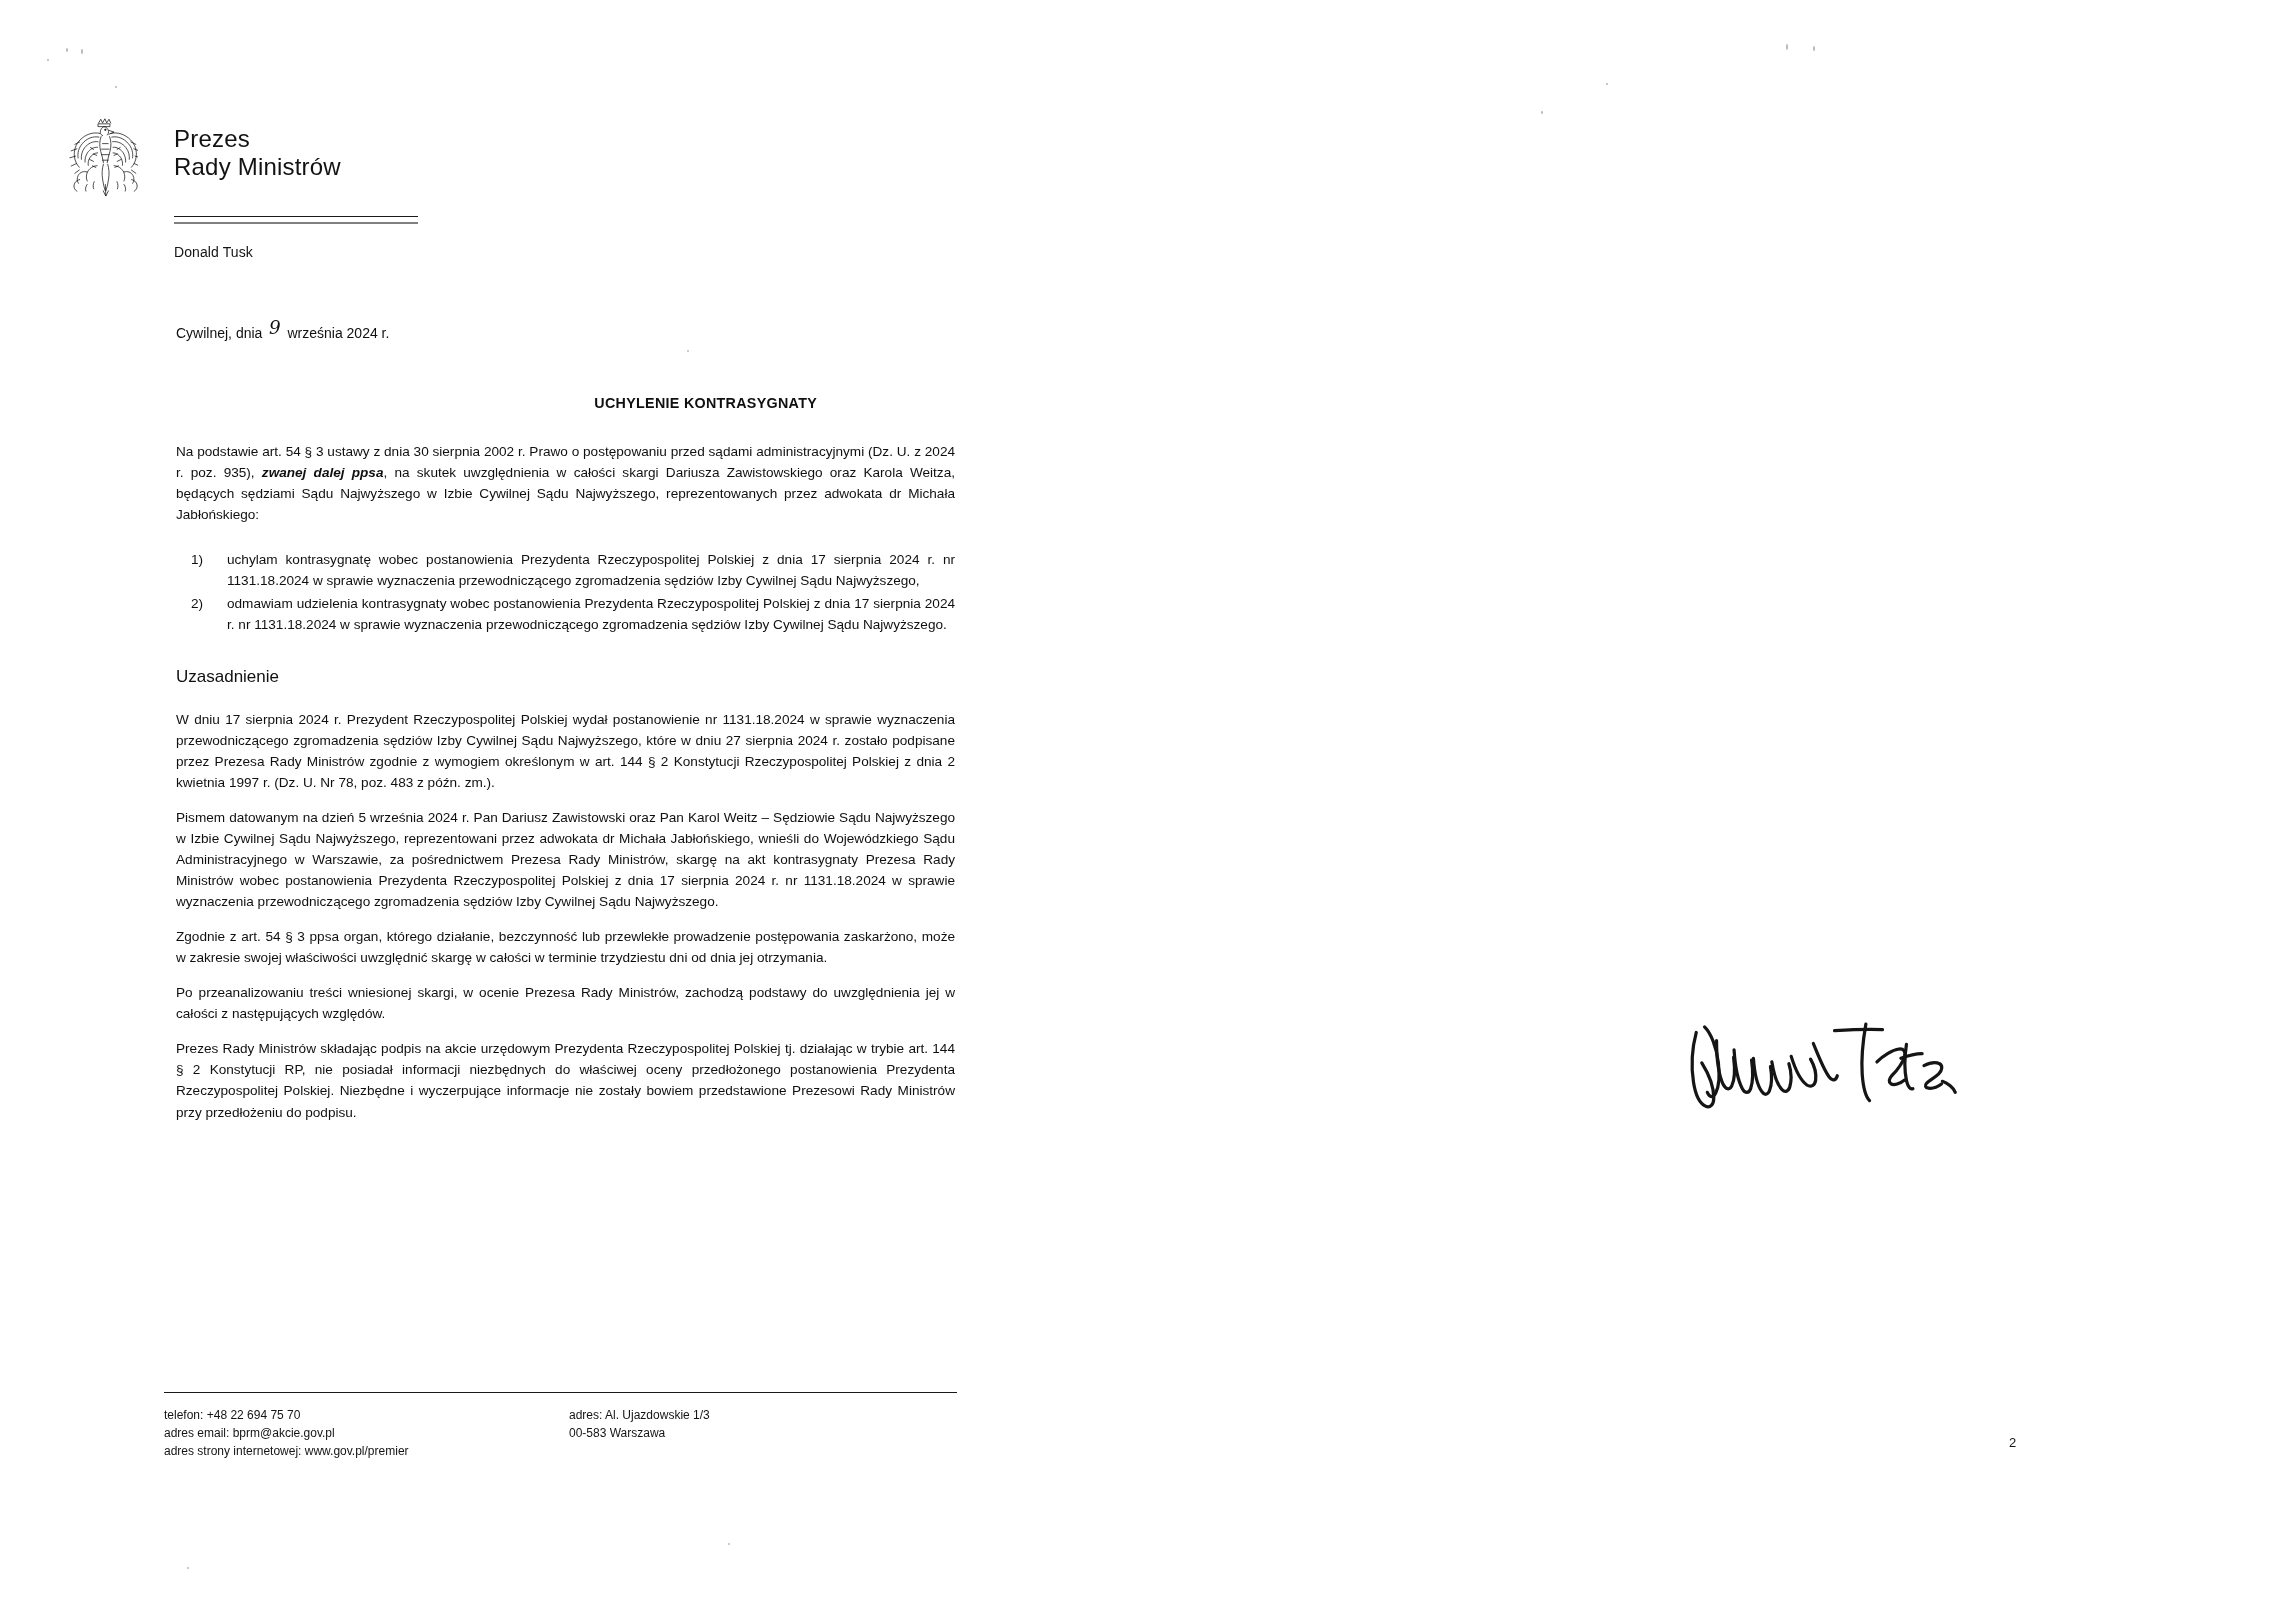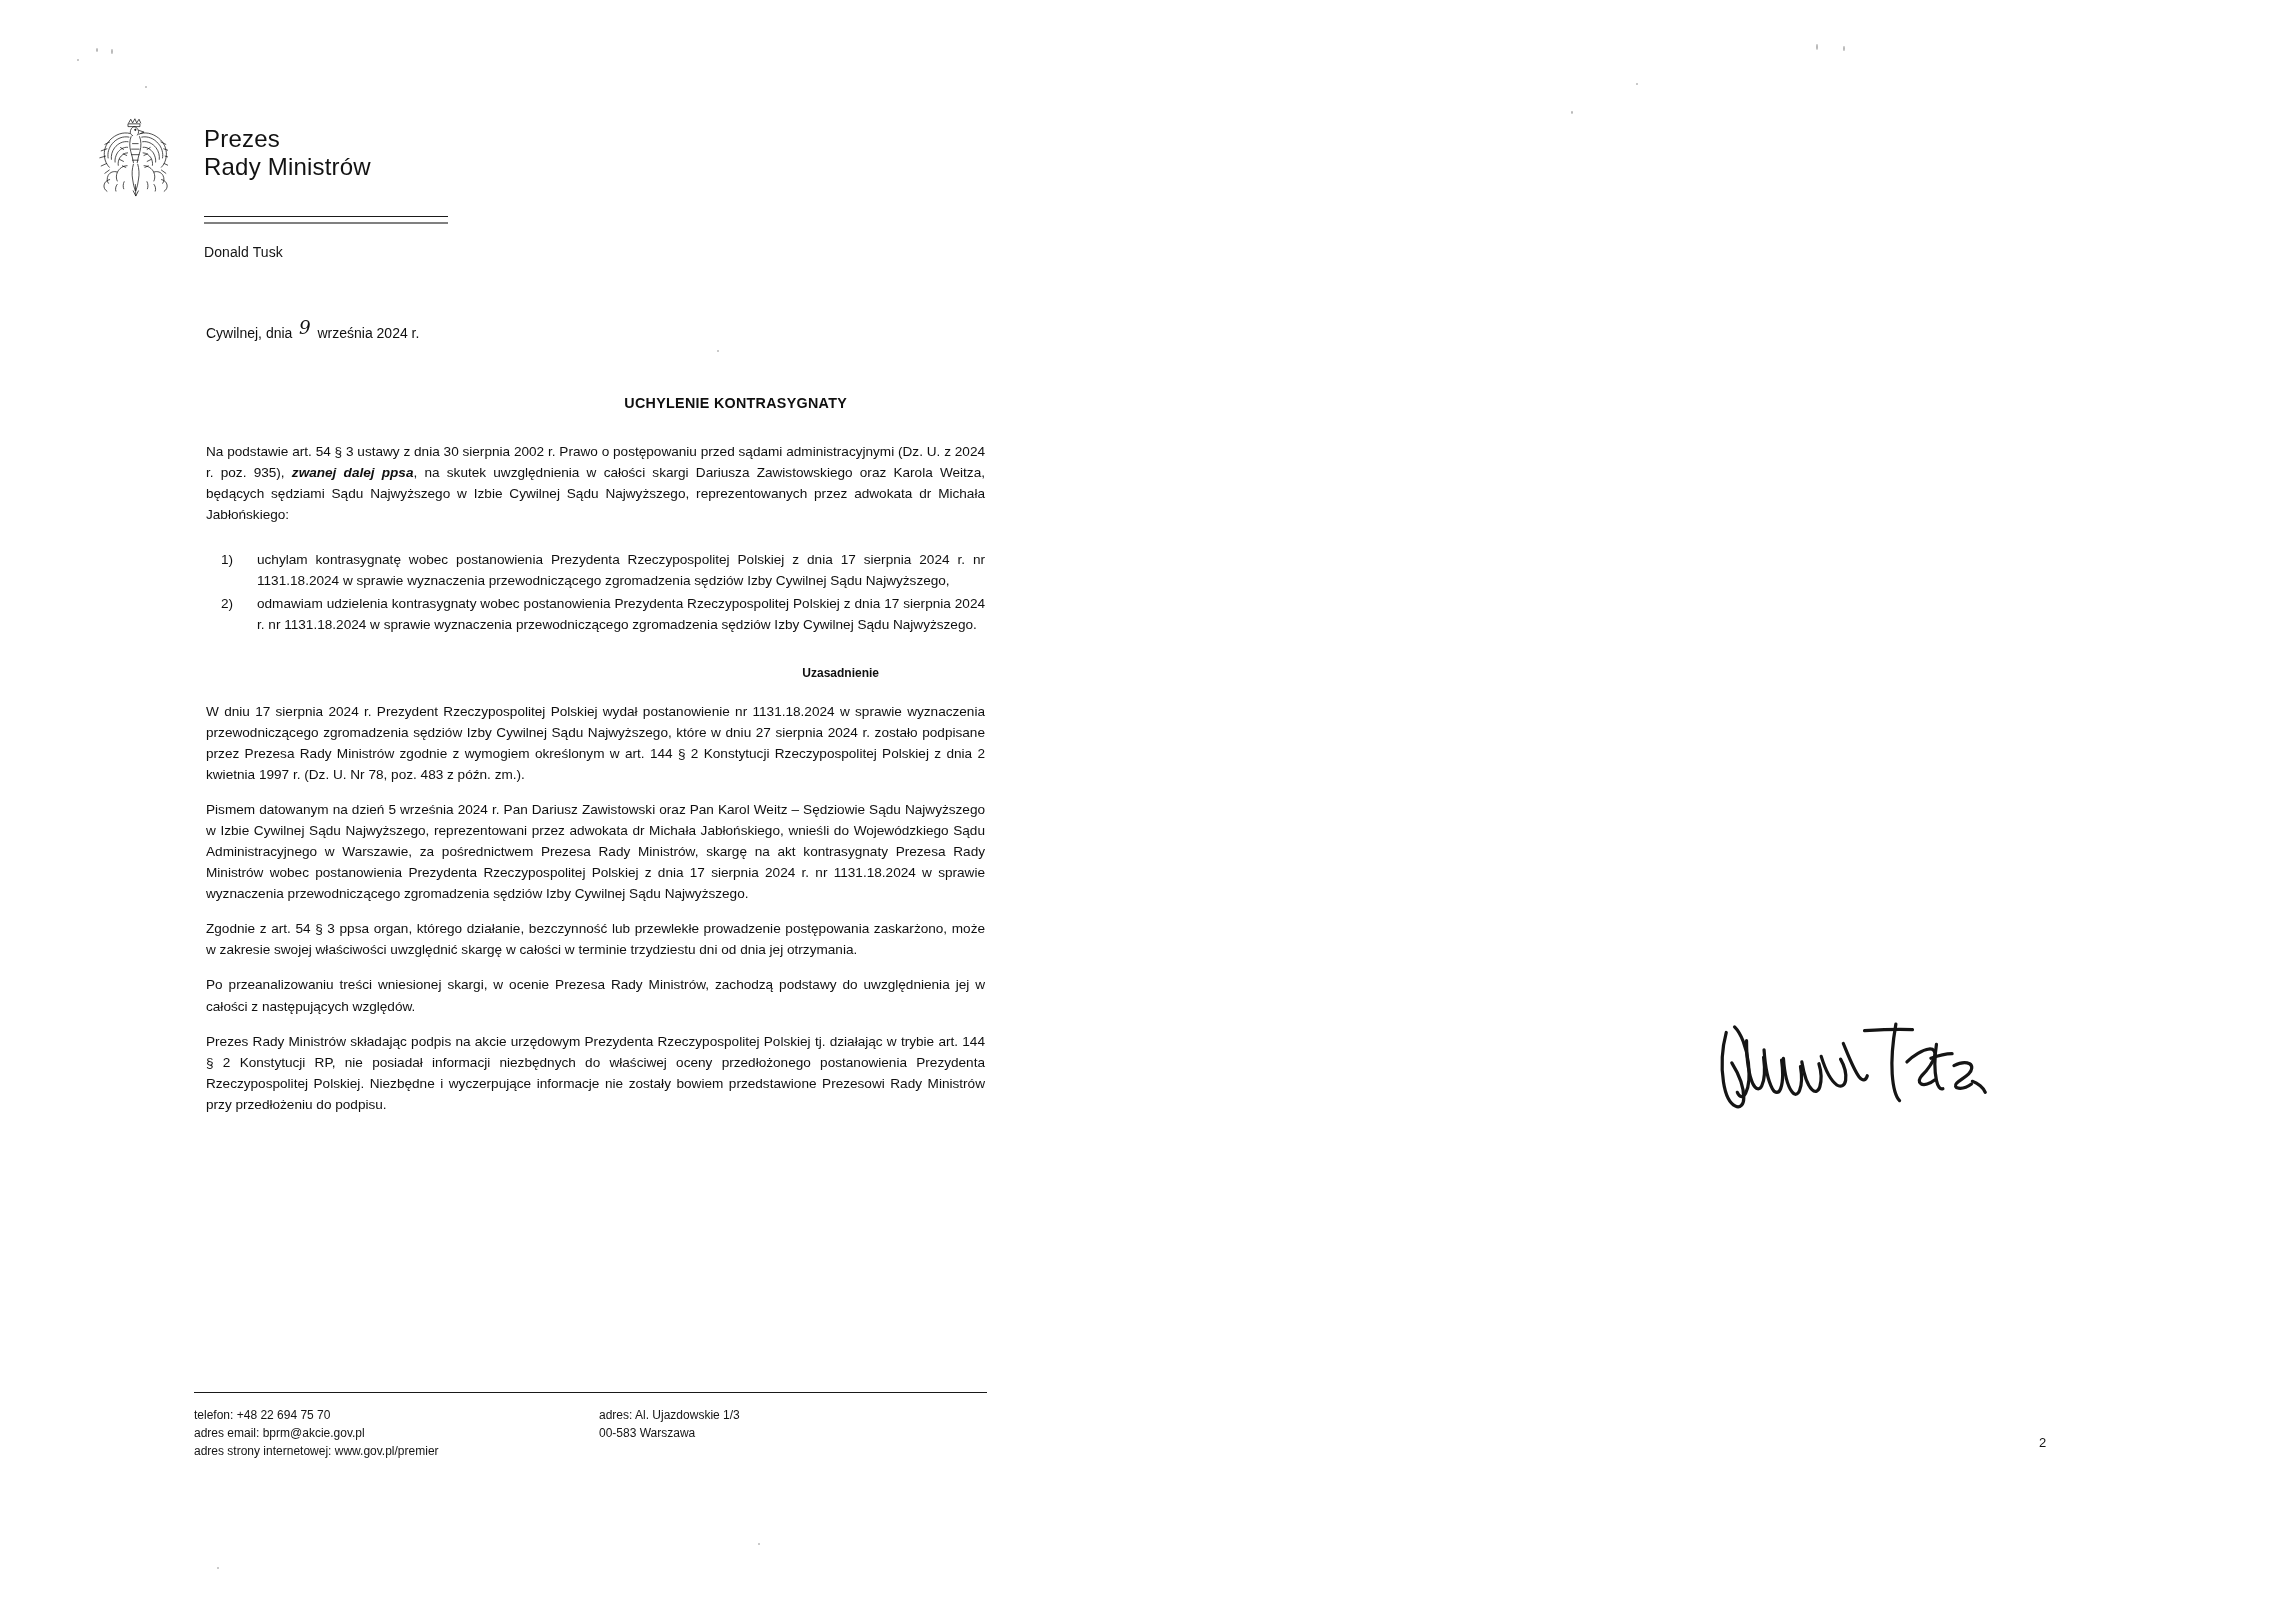--- a/index.html
+++ b/index.html
@@ -14,21 +14,20 @@
     font-family: "Liberation Sans", sans-serif;
     color: #111;
     overflow: hidden;
   }
 
   
   .spread {
     position: absolute;
     inset: 0;
     background: #1d4ed8;
-    margin-left: 30px;
   }
   .page {
     position: absolute;
     top: 0;
     height: 1616px;
     background: #ffffff;
   }
   .page-left  { left: 0;     width: 1136px; }
   .page-right { left: 1136px; width: 1136px; }
 
@@ -152,23 +151,23 @@
   }
   ol.decision > li::before {
     content: counter(dec) ")";
     position: absolute;
     left: -36px;
     width: 28px;
     text-align: left;
   }
 
   .section-head {
-    text-align: right;
-    font-weight: 700;
-    font-size: 12px;
+    text-align: left;
+    font-weight: 400;
+    font-size: 17px;
     padding-right: 106px;
     margin: 0;
   }
 
   
   .signature {
     position: absolute;
     left: 1686px;
     top: 1014px;
     width: 286px;

